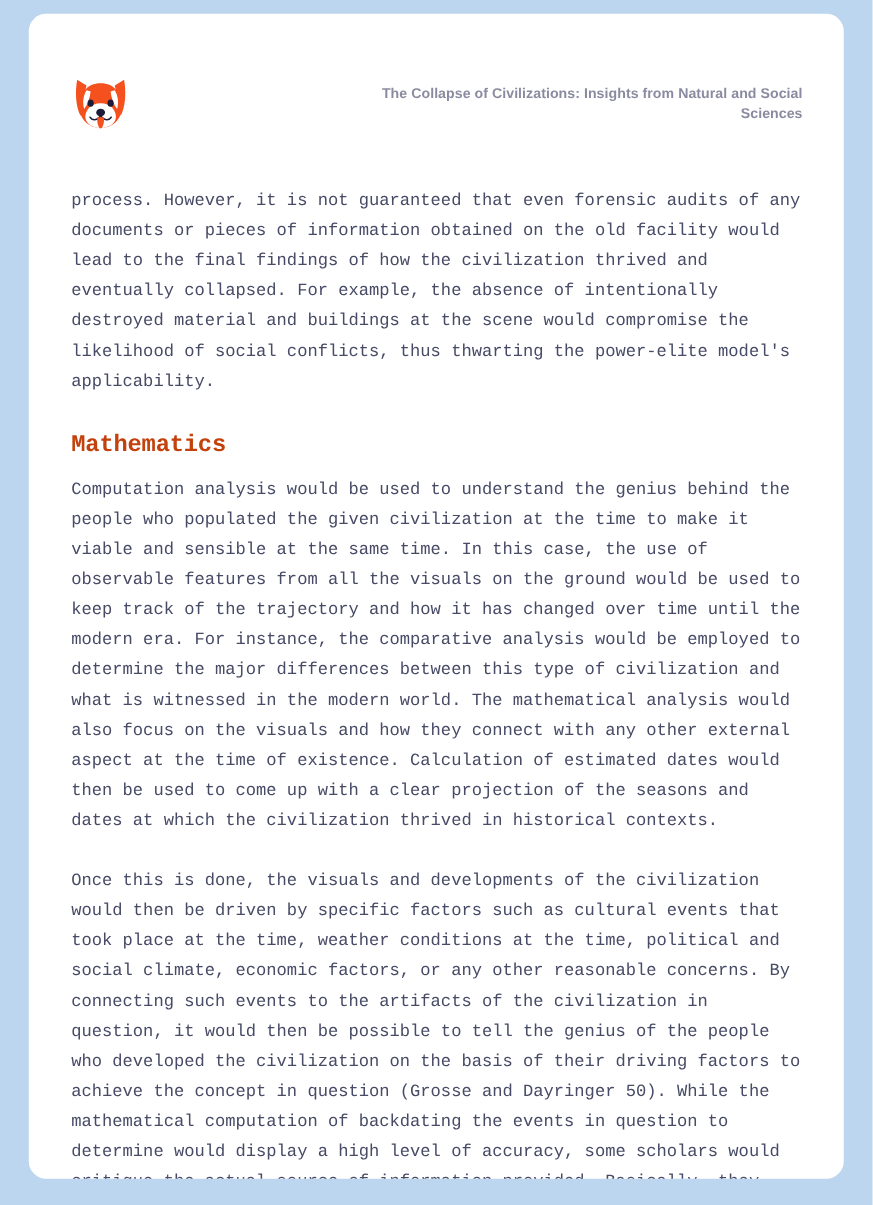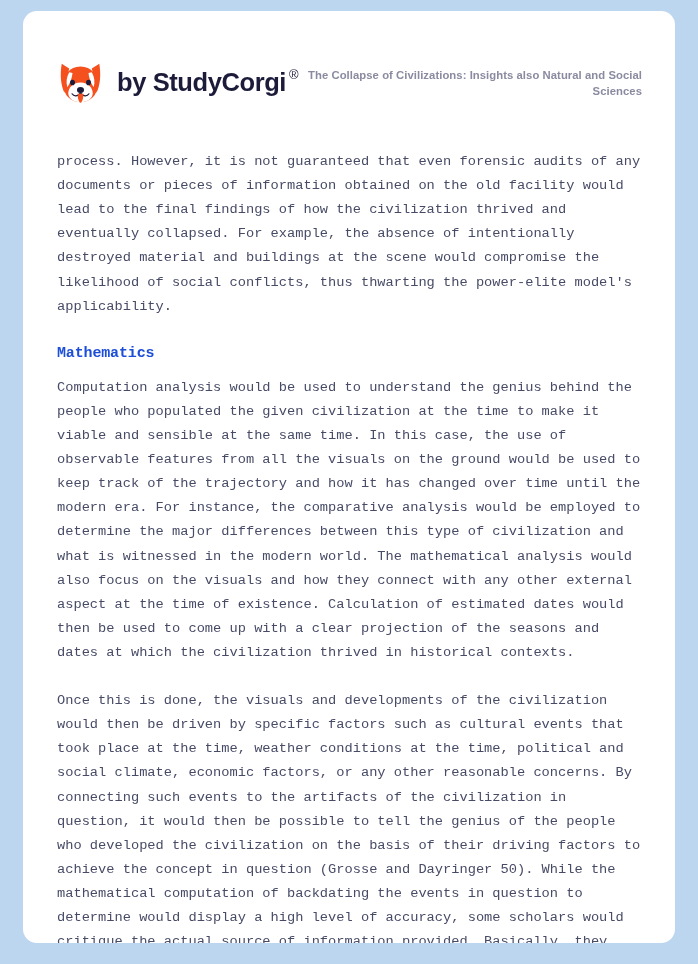--- a/index.html
+++ b/index.html
@@ -105,23 +105,23 @@
     font-size: 13.7px;
     line-height: 1.76;
     color: #474b66;
     text-align: left;
     margin-bottom: 24px;
   }
 
   .para:last-child { margin-bottom: 0; }
 
   .section-heading {
-    font-size: 15px;
+    font-size: 19px;
     font-weight: bold;
-    color: #1d4ed8;
+    color: #c2410c;
     letter-spacing: -0.15px;
     margin-top: 26px;
     margin-bottom: 14px;
   }
 
   .heading-tight { margin-top: 20px; }
 </style>
 </head>
 <body>
 
@@ -148,28 +148,24 @@
         <ellipse cx="67" cy="50" rx="5.2" ry="6" fill="#1c1b3a"></ellipse>
 
         <ellipse cx="50" cy="66" rx="7.5" ry="6.5" fill="#1c1b3a"></ellipse>
 
         <path d="M50 72 C44 80 36 80 32 74" stroke="#1c1b3a" stroke-width="2.6" fill="none" stroke-linecap="round"></path>
         <path d="M50 72 C56 80 64 80 68 74" stroke="#1c1b3a" stroke-width="2.6" fill="none" stroke-linecap="round"></path>
 
         <path d="M44 74 C44 86 47 93 50 93 C53 93 56 86 56 74 Z" fill="#f4511e"></path>
       </svg>
 
-      <div class="brand-wordmark">
-        <span class="brand-name">by StudyCorgi</span>
-        <span class="brand-reg">®</span>
-      </div>
     </div>
 
     <div class="doc-meta">
-      <div class="doc-title">The Collapse of Civilizations: Insights also Natural and Social Sciences</div>
+      <div class="doc-title">The Collapse of Civilizations: Insights from Natural and Social Sciences</div>
     </div>
 
   </div>
 
   <div class="doc-body">
 
     <p class="para">process. However, it is not guaranteed that even forensic audits of any documents or pieces of information obtained on the old facility would lead to the final findings of how the civilization thrived and eventually collapsed. For example, the absence of intentionally destroyed material and buildings at the scene would compromise the likelihood of social conflicts, thus thwarting the power-elite model's applicability.</p>
 
     <h2 class="section-heading">Mathematics</h2>
 

